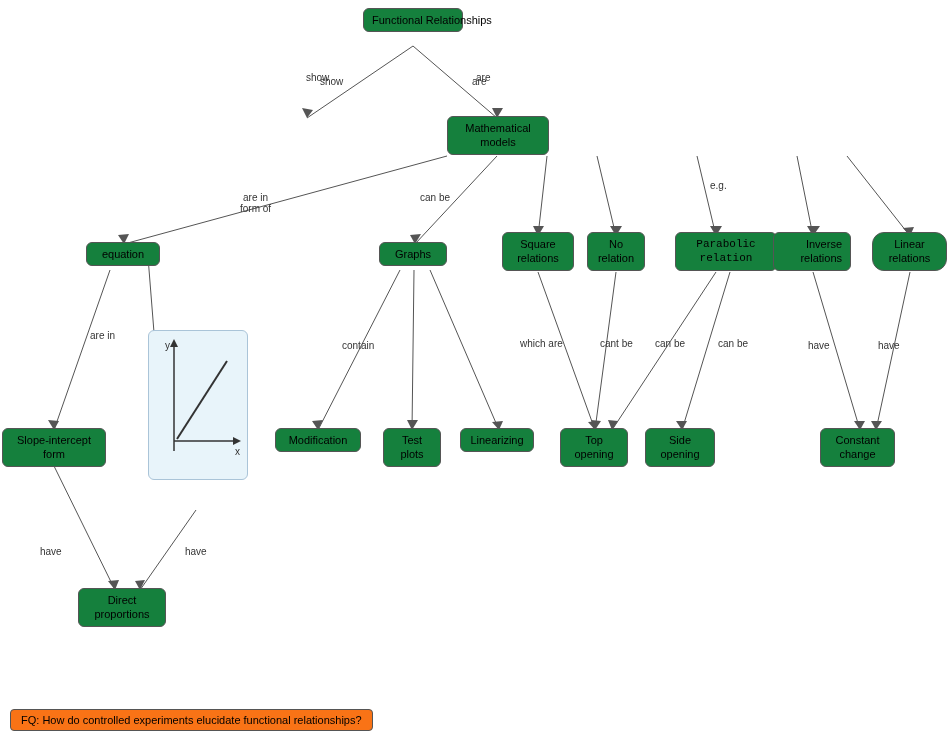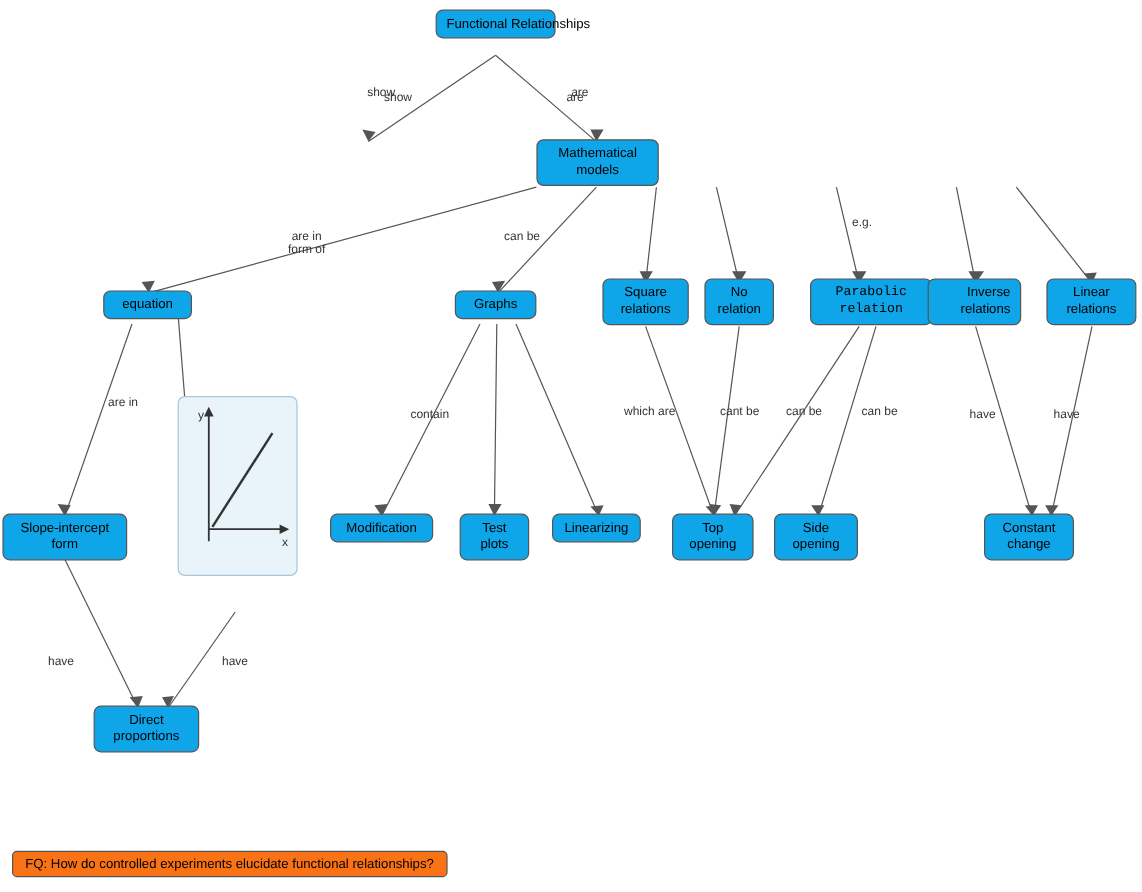--- a/index.html
+++ b/index.html
@@ -21,21 +21,21 @@
       position: absolute;
       top: 0; left: 0;
       width: 952px;
       height: 743px;
       pointer-events: none;
     }
     .node {
       position: absolute;
       border: 1px solid #555;
       border-radius: 6px;
-      background: #0ea5e9;
+      background: #15803d;
       padding: 4px 8px;
       text-align: center;
       font-size: 11px;
       line-height: 1.3;
       white-space: nowrap;
     }
     .node.wide {
       white-space: normal;
       text-align: center;
     }
@@ -164,21 +164,21 @@
   <div class="node wide" style="left:447px;top:116px;width:102px;">
     Mathematical<br>models
   </div>
 
   <div class="node" style="left:86px;top:242px;width:74px;">equation</div>
   <div class="node" style="left:379px;top:242px;width:68px;">Graphs</div>
   <div class="node wide" style="left:502px;top:232px;width:72px;">Square<br>relations</div>
   <div class="node wide" style="left:587px;top:232px;width:58px;">No<br>relation</div>
   <div class="node wide" style="left:675px;top:232px;width:102px;font-family:Liberation Mono, monospace;">Parabolic<br>relation</div>
   <div class="node wide" style="left:773px;top:232px;width:78px;text-align:right;">Inverse<br>relations</div>
-  <div class="node wide" style="left:872px;top:232px;width:75px;">Linear<br>relations</div>
+  <div class="node wide" style="left:872px;top:232px;width:75px;border-radius:12px;">Linear<br>relations</div>
 
   <div class="graph-img" style="left:148px;top:330px;width:100px;height:150px;">
     <svg width="100" height="150">
 
       <line x1="25" y1="10" x2="25" y2="120" stroke="#333" stroke-width="1.5"></line>
       <polygon points="25,8 21,16 29,16" fill="#333"></polygon>
 
       <line x1="25" y1="110" x2="90" y2="110" stroke="#333" stroke-width="1.5"></line>
       <polygon points="92,110 84,106 84,114" fill="#333"></polygon>
 

